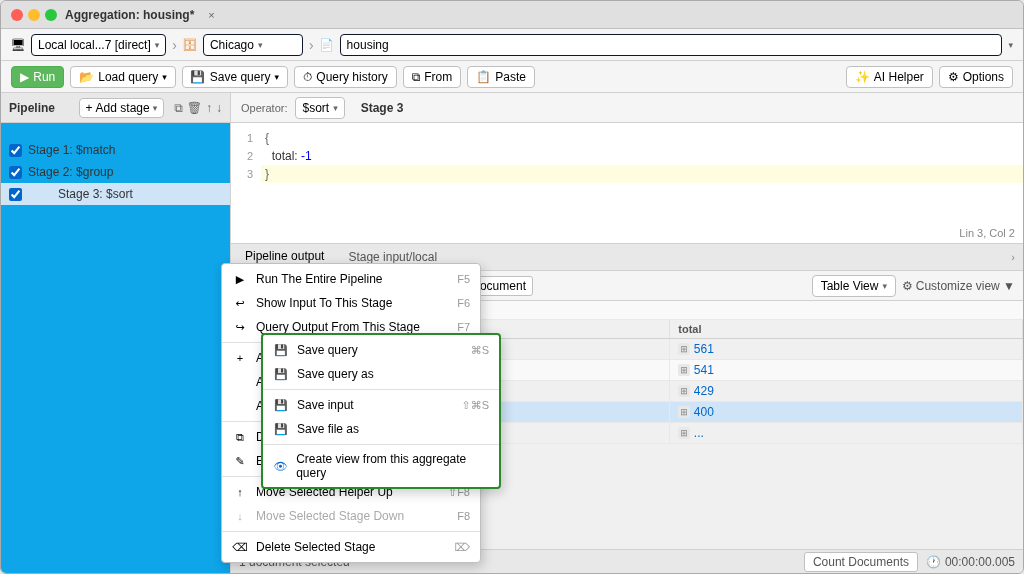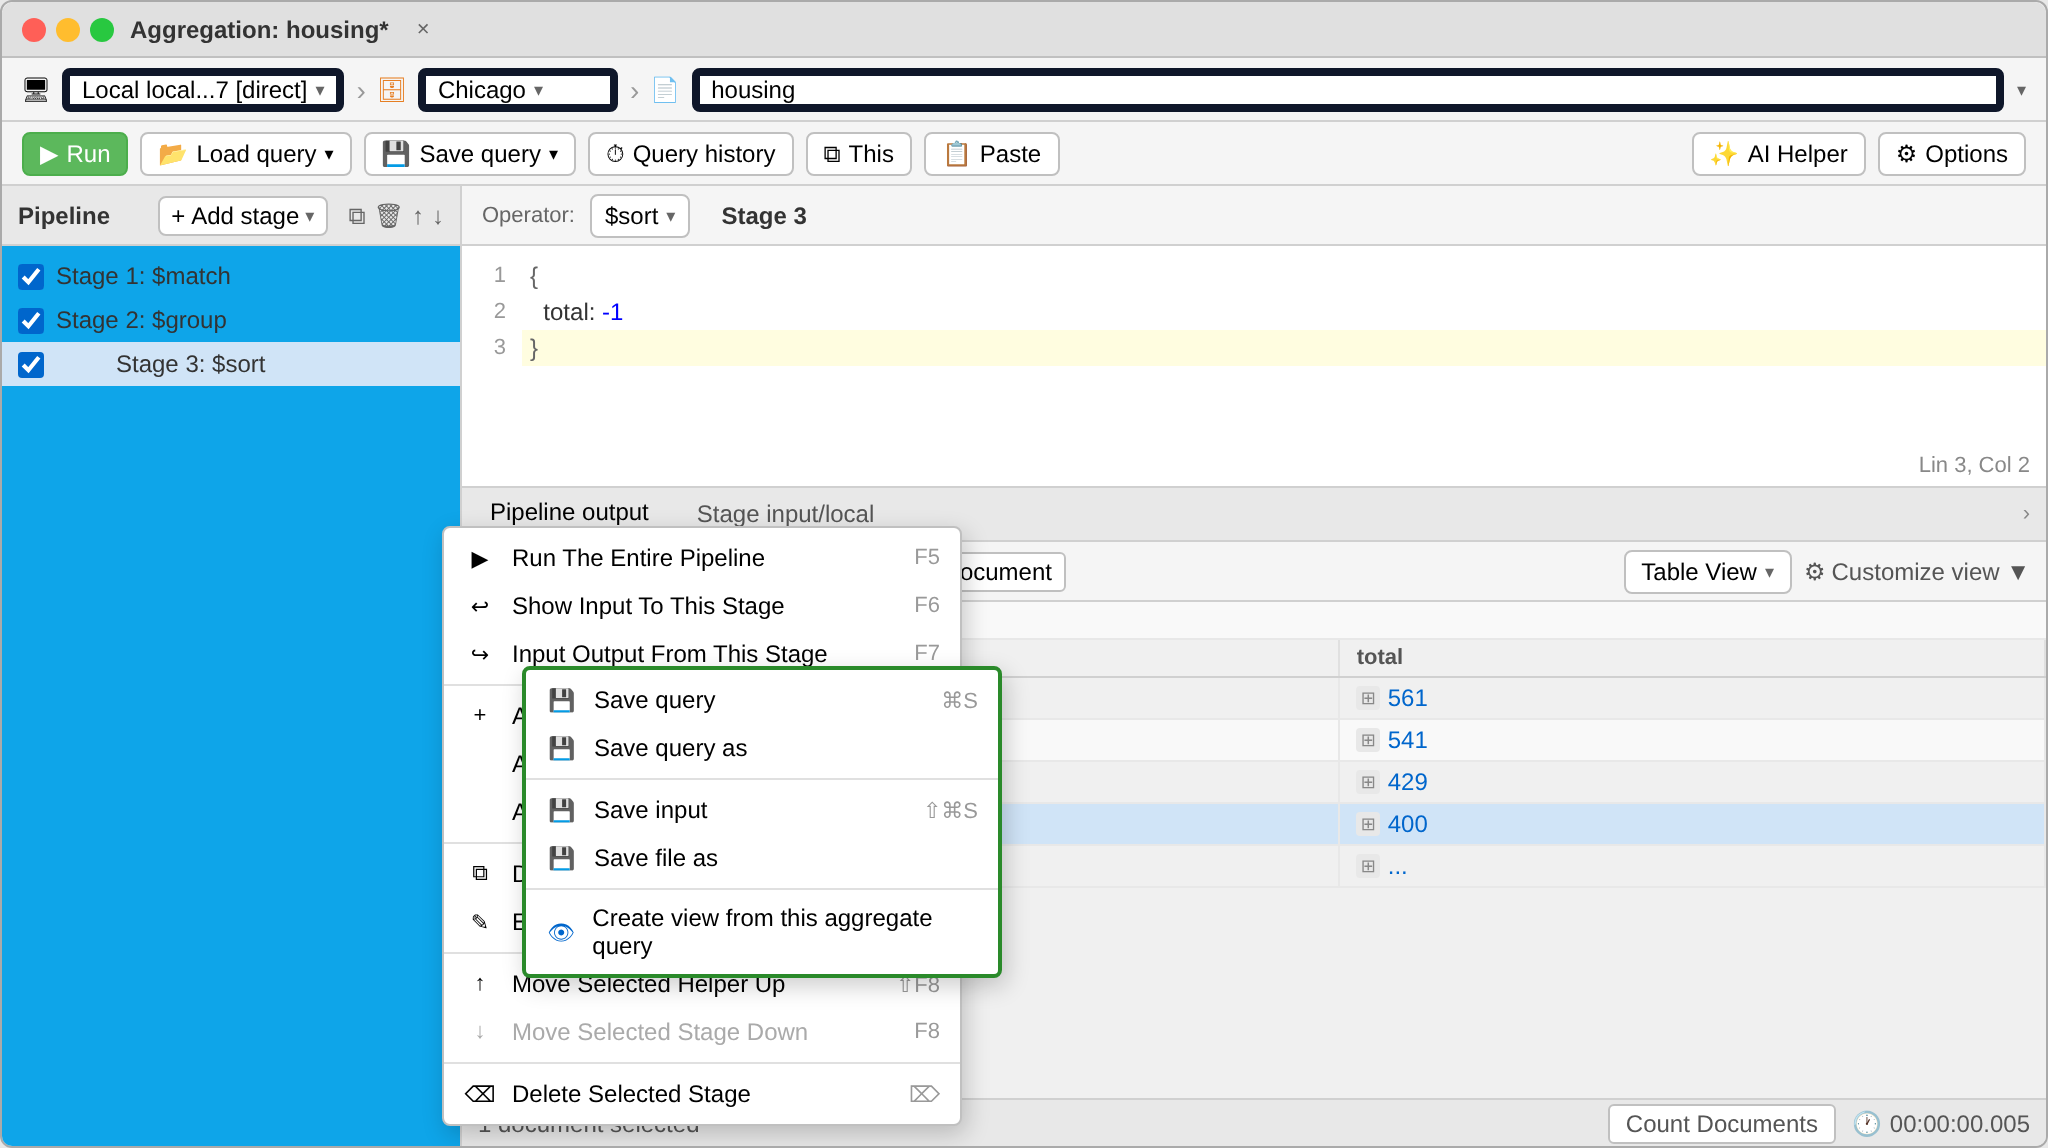--- a/index.html
+++ b/index.html
@@ -12,21 +12,21 @@
     .title-bar-close { display: flex; gap: 5px; }
     .traffic-light { width: 12px; height: 12px; border-radius: 50%; }
     .tl-red { background: #ff5f57; }
     .tl-yellow { background: #ffbd2e; }
     .tl-green { background: #28c840; }
     .title-bar-text { font-size: 12px; color: #333; font-weight: bold; }
     .title-close { margin-left: 6px; color: #666; font-size: 11px; cursor: pointer; }
     
     
     .breadcrumb-bar { background: #f5f5f5; height: 32px; display: flex; align-items: center; padding: 0 10px; border-bottom: 1px solid #d0d0d0; gap: 6px; }
-    .bc-dropdown { background: #fff; border: 4px solid #0f172a; border-radius: 4px; padding: 2px 6px; font-size: 11px; display: flex; align-items: center; gap: 4px; height: 22px; min-width: 100px; cursor: pointer; }
+    .bc-dropdown { background: #fff; border: 1px solid #0f172a; border-radius: 4px; padding: 2px 6px; font-size: 11px; display: flex; align-items: center; gap: 4px; height: 22px; min-width: 100px; cursor: pointer; }
     .bc-sep { color: #999; font-size: 14px; }
     .bc-icon { width: 14px; height: 14px; display: inline-flex; align-items: center; justify-content: center; }
     .db-icon { color: #e67e22; font-size: 12px; }
     .folder-icon { color: #f0a500; font-size: 12px; }
     .caret { font-size: 9px; color: #666; }
     
     
     .action-bar { background: #f5f5f5; height: 32px; display: flex; align-items: center; padding: 0 10px; border-bottom: 1px solid #d0d0d0; gap: 6px; }
     .action-btn { background: #fff; border: 1px solid #c0c0c0; border-radius: 4px; padding: 2px 8px; font-size: 11px; display: flex; align-items: center; gap: 4px; height: 22px; cursor: pointer; white-space: nowrap; }
     .action-btn.green { background: #5cb85c; border-color: #4cae4c; color: #fff; }
@@ -38,21 +38,21 @@
     .main-content { display: flex; flex: 1; overflow: hidden; }
     
     
     .pipeline-panel { width: 230px; background: #0ea5e9; border-right: 1px solid #d0d0d0; display: flex; flex-direction: column; }
     .pipeline-header { background: #e8e8e8; height: 30px; display: flex; align-items: center; padding: 0 8px; border-bottom: 1px solid #d0d0d0; gap: 6px; }
     .pipeline-tab { font-size: 12px; font-weight: 600; color: #333; }
     .pipeline-add-btn { background: #fff; border: 1px solid #c0c0c0; border-radius: 4px; padding: 2px 6px; font-size: 11px; display: flex; align-items: center; gap: 3px; height: 20px; cursor: pointer; margin-left: auto; }
     .pipeline-icons { display: flex; gap: 4px; margin-left: 4px; }
     .pipeline-icon-btn { cursor: pointer; color: #666; font-size: 12px; }
     
-    .stage-list { flex: 1; padding: 4px 0; }
+    .stage-list { flex: 1; padding: 4px 0; margin-top: 12px; }
     .stage-item { display: flex; align-items: center; padding: 4px 8px; gap: 6px; cursor: pointer; }
     .stage-item.active { background: #d0e4f7; gap: 36px; }
     .stage-checkbox { width: 13px; height: 13px; accent-color: #0066cc; }
     .stage-label { font-size: 12px; color: #333; }
     
     
     .editor-panel { flex: 1; display: flex; flex-direction: column; }
     .editor-header { height: 30px; background: #f5f5f5; border-bottom: 1px solid #d0d0d0; display: flex; align-items: center; padding: 0 10px; gap: 8px; }
     .operator-label { font-size: 11px; color: #666; }
     .operator-select { background: #fff; border: 1px solid #c0c0c0; border-radius: 4px; padding: 2px 6px; font-size: 11px; height: 22px; display: flex; align-items: center; gap: 4px; }
@@ -159,21 +159,21 @@
       <span>💾</span>
       <span>Save query</span>
       <span class="btn-arrow">▾</span>
     </div>
     <div class="action-btn">
       <span>⏱</span>
       <span>Query history</span>
     </div>
     <div class="action-btn">
       <span>⧉</span>
-      <span>This</span>
+      <span>From</span>
     </div>
     <div class="action-btn">
       <span>📋</span>
       <span>Paste</span>
     </div>
     <div class="spacer"></div>
     <div class="action-btn ai-btn">
       <span>✨</span>
       <span>AI Helper</span>
     </div>
@@ -377,21 +377,21 @@
         <span class="menu-item-text">Run The Entire Pipeline</span>
         <span class="menu-shortcut">F5</span>
       </div>
       <div class="menu-item">
         <span class="menu-icon">↩</span>
         <span class="menu-item-text">Show Input To This Stage</span>
         <span class="menu-shortcut">F6</span>
       </div>
       <div class="menu-item">
         <span class="menu-icon">↪</span>
-        <span class="menu-item-text">Input Output From This Stage</span>
+        <span class="menu-item-text">Query Output From This Stage</span>
         <span class="menu-shortcut">F7</span>
       </div>
       <div class="menu-sep"></div>
       <div class="menu-item">
         <span class="menu-icon">+</span>
         <span class="menu-item-text">Add New Stage</span>
         <span class="menu-shortcut">⇧⌘N</span>
       </div>
       <div class="menu-item">
         <span class="menu-icon"></span>

